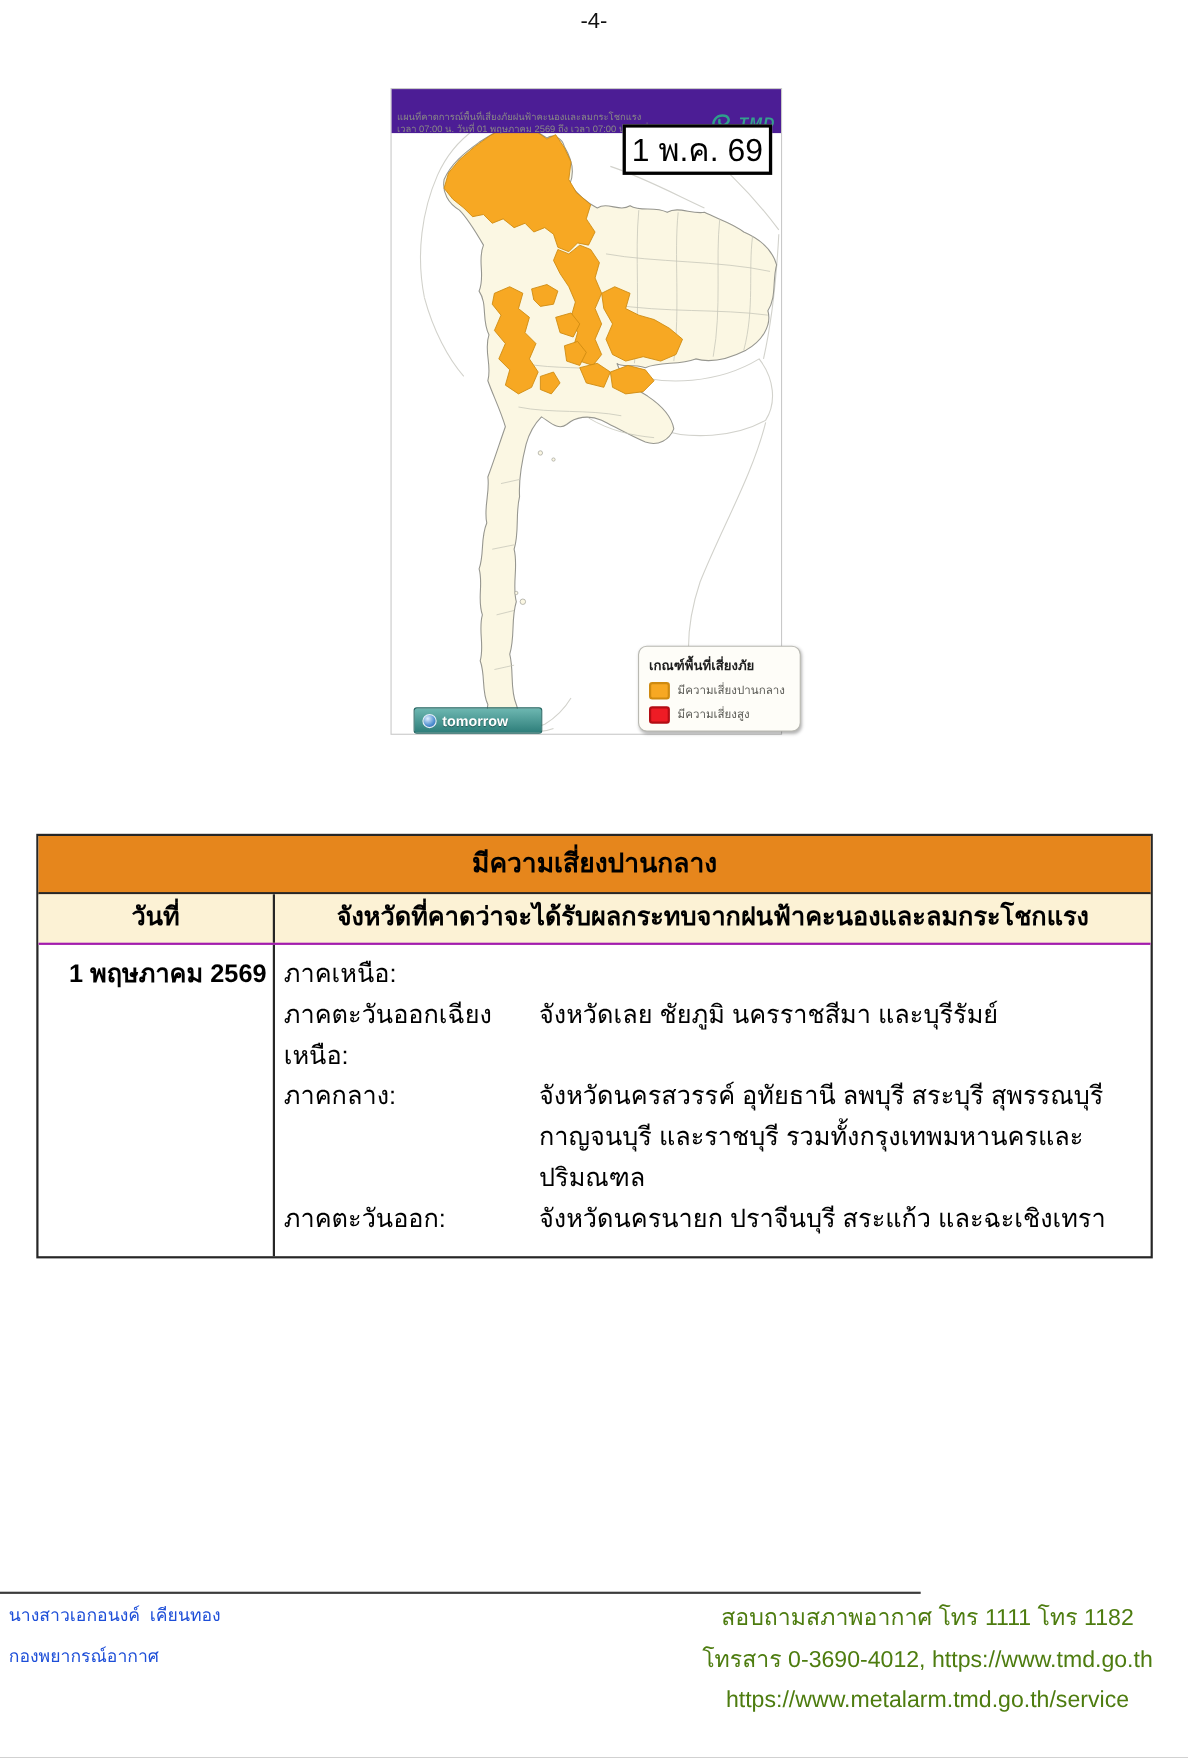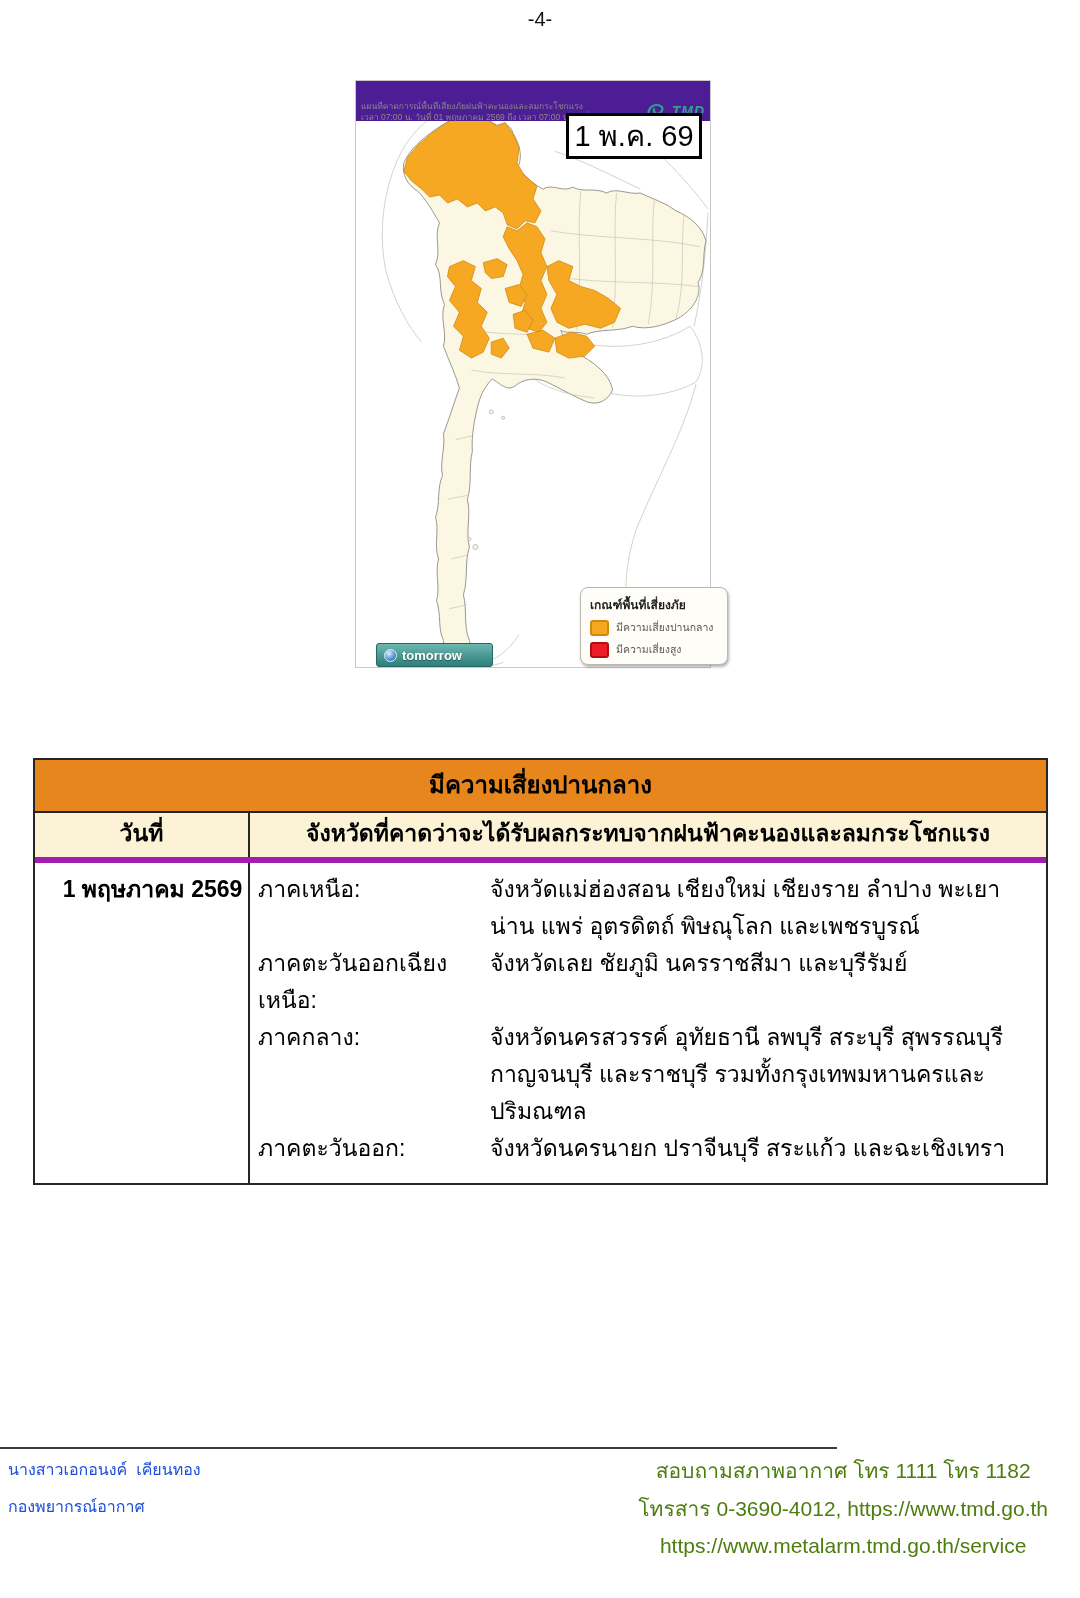--- a/index.html
+++ b/index.html
@@ -62,21 +62,21 @@
   .risk-table {
     position:absolute; left:33px; top:758px; width:1015px;
     border:2px solid #262626; font-size:23px; background:#fff;
   }
   .t-header {
     background:#E6861C; border-bottom:2px solid #262626;
     text-align:center; font-weight:bold; padding:5px 0 7px; font-size:24px;
   }
   .t-subheader {
     display:grid; grid-template-columns:215px 1fr;
-    background:#FCF2D5; border-bottom:6px solid #a21caf; font-weight:bold;
+    background:#FCF2D5; border-bottom:2px solid #a21caf; font-weight:bold;
   }
   .t-subheader > div { text-align:center; padding:2px 0 6px; }
   .t-subheader .t-col-date { border-right:2px solid #262626; }
   .t-body { display:grid; grid-template-columns:215px 1fr; }
   .t-date { border-right:2px solid #262626; font-weight:bold; padding:8px 0 0 22px;text-align:center; }
   .t-regions { padding:8px 12px 16px 8px; }
   .region-row { display:grid; grid-template-columns:232px 1fr; }
   .region-label { font-weight:normal; line-height:37px; align-self:start; }
   .region-prov { line-height:37px; }
 
@@ -207,21 +207,20 @@
     <div class="t-header">มีความเสี่ยงปานกลาง</div>
     <div class="t-subheader">
       <div class="t-col-date">วันที่</div>
       <div class="t-col-prov">จังหวัดที่คาดว่าจะได้รับผลกระทบจากฝนฟ้าคะนองและลมกระโชกแรง</div>
     </div>
     <div class="t-body">
       <div class="t-date">1 พฤษภาคม 2569</div>
       <div class="t-regions">
         <div class="region-row">
           <div class="region-label">ภาคเหนือ:</div>
-          <div class="region-prov">จังหวัดแม่ฮ่องสอน เชียงใหม่ เชียงราย ลำปาง พะเยา น่าน แพร่ อุตรดิตถ์ พิษณุโลก และเพชรบูรณ์</div>
         </div>
         <div class="region-row">
           <div class="region-label">ภาคตะวันออกเฉียงเหนือ:</div>
           <div class="region-prov">จังหวัดเลย ชัยภูมิ นครราชสีมา และบุรีรัมย์</div>
         </div>
         <div class="region-row">
           <div class="region-label">ภาคกลาง:</div>
           <div class="region-prov">จังหวัดนครสวรรค์ อุทัยธานี ลพบุรี สระบุรี สุพรรณบุรี กาญจนบุรี และราชบุรี รวมทั้งกรุงเทพมหานครและปริมณฑล</div>
         </div>
         <div class="region-row">

